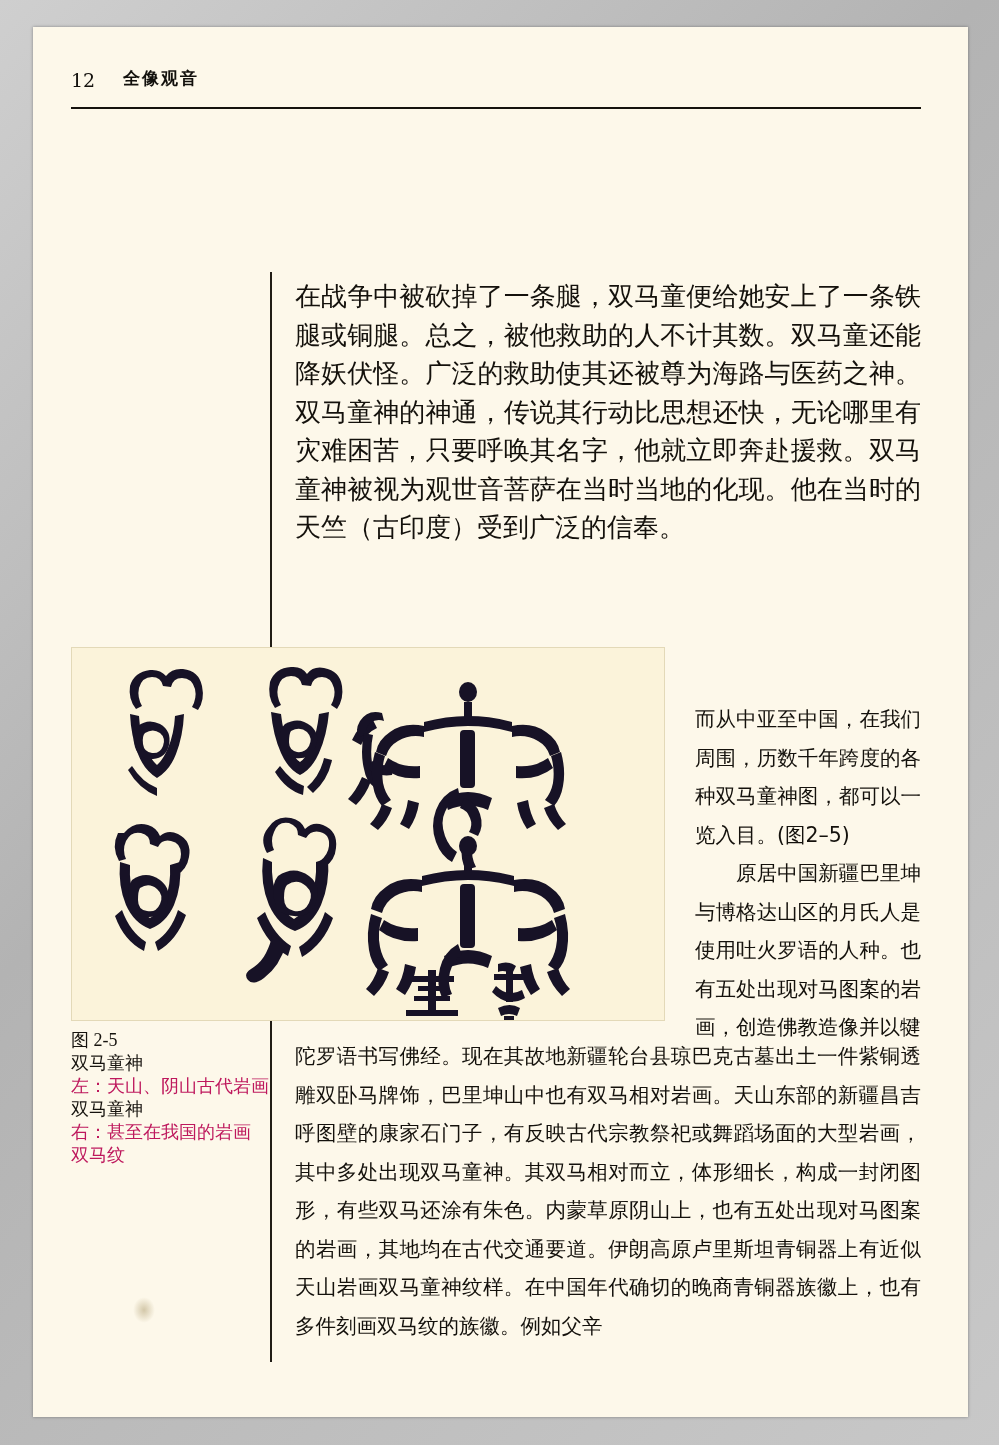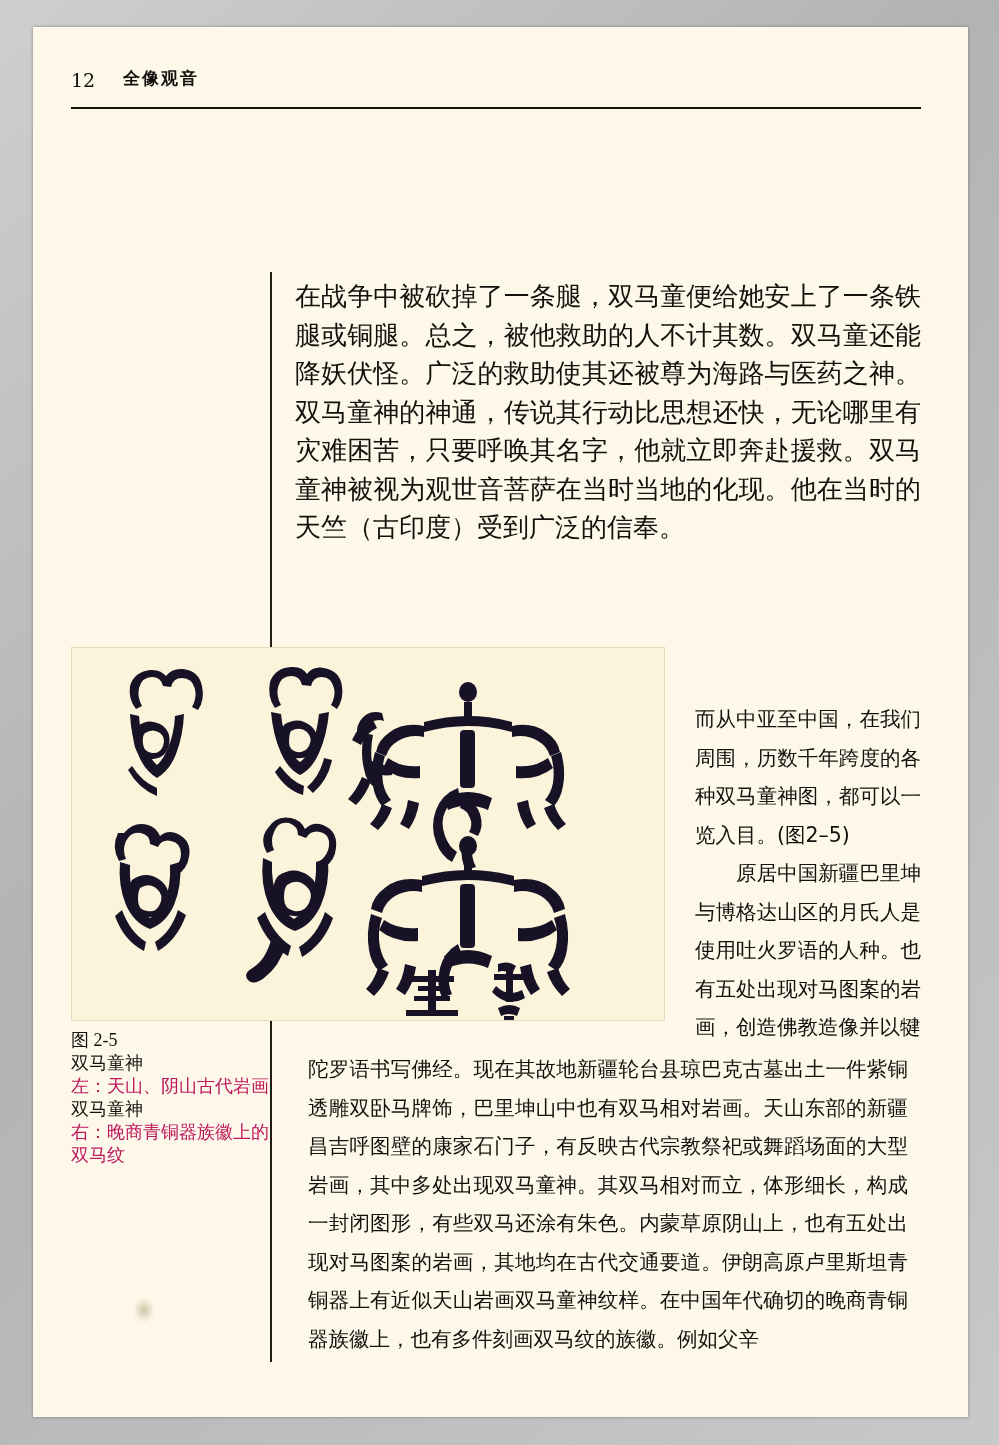--- a/index.html
+++ b/index.html
@@ -123,21 +123,21 @@
     left: 262px;
     top: 1010px;
     width: 626px;
     font-family: "DejaVu Sans", "Liberation Sans", sans-serif;
     font-size: 20.5px;
     line-height: 38.5px;
     color: #14110c;
     text-align: justify;
     text-justify: inter-character;
   }
-  .bottom-text p { margin: 13px; }
+  .bottom-text p { margin: 0; }
 
   
   .figure {
     position: absolute;
     left: 38px;
     top: 620px;
     width: 592px;
     height: 372px;
     background: #fbf3da;
     border: 1px solid #e3d9b8;
@@ -292,21 +292,21 @@
             </g>
           </g>
         </svg>
       </div>
 
       <div class="caption">
         <div class="cap-line">图 2-5</div>
         <div class="cap-line">双马童神</div>
         <div class="cap-line cap-green">左：天山、阴山古代岩画</div>
         <div class="cap-line">双马童神</div>
-        <div class="cap-line cap-green">右：晚商青铜器族徽上的</div>
+        <div class="cap-line cap-green">右：甚至在我国的岩画</div>
         <div class="cap-line cap-green">双马纹</div>
       </div>
 
       <div class="bottom-text">
         <p>陀罗语书写佛经。现在其故地新疆轮台县琼巴克古墓出土一件紫铜透雕双卧马牌饰，巴里坤山中也有双马相对岩画。天山东部的新疆昌吉呼图壁的康家石门子，有反映古代宗教祭祀或舞蹈场面的大型岩画，其中多处出现双马童神。其双马相对而立，体形细长，构成一封闭图形，有些双马还涂有朱色。内蒙草原阴山上，也有五处出现对马图案的岩画，其地均在古代交通要道。伊朗高原卢里斯坦青铜器上有近似天山岩画双马童神纹样。在中国年代确切的晚商青铜器族徽上，也有多件刻画双马纹的族徽。例如父辛</p>
       </div>
 
       <div class="smudge"></div>
     </div>
   </div>

